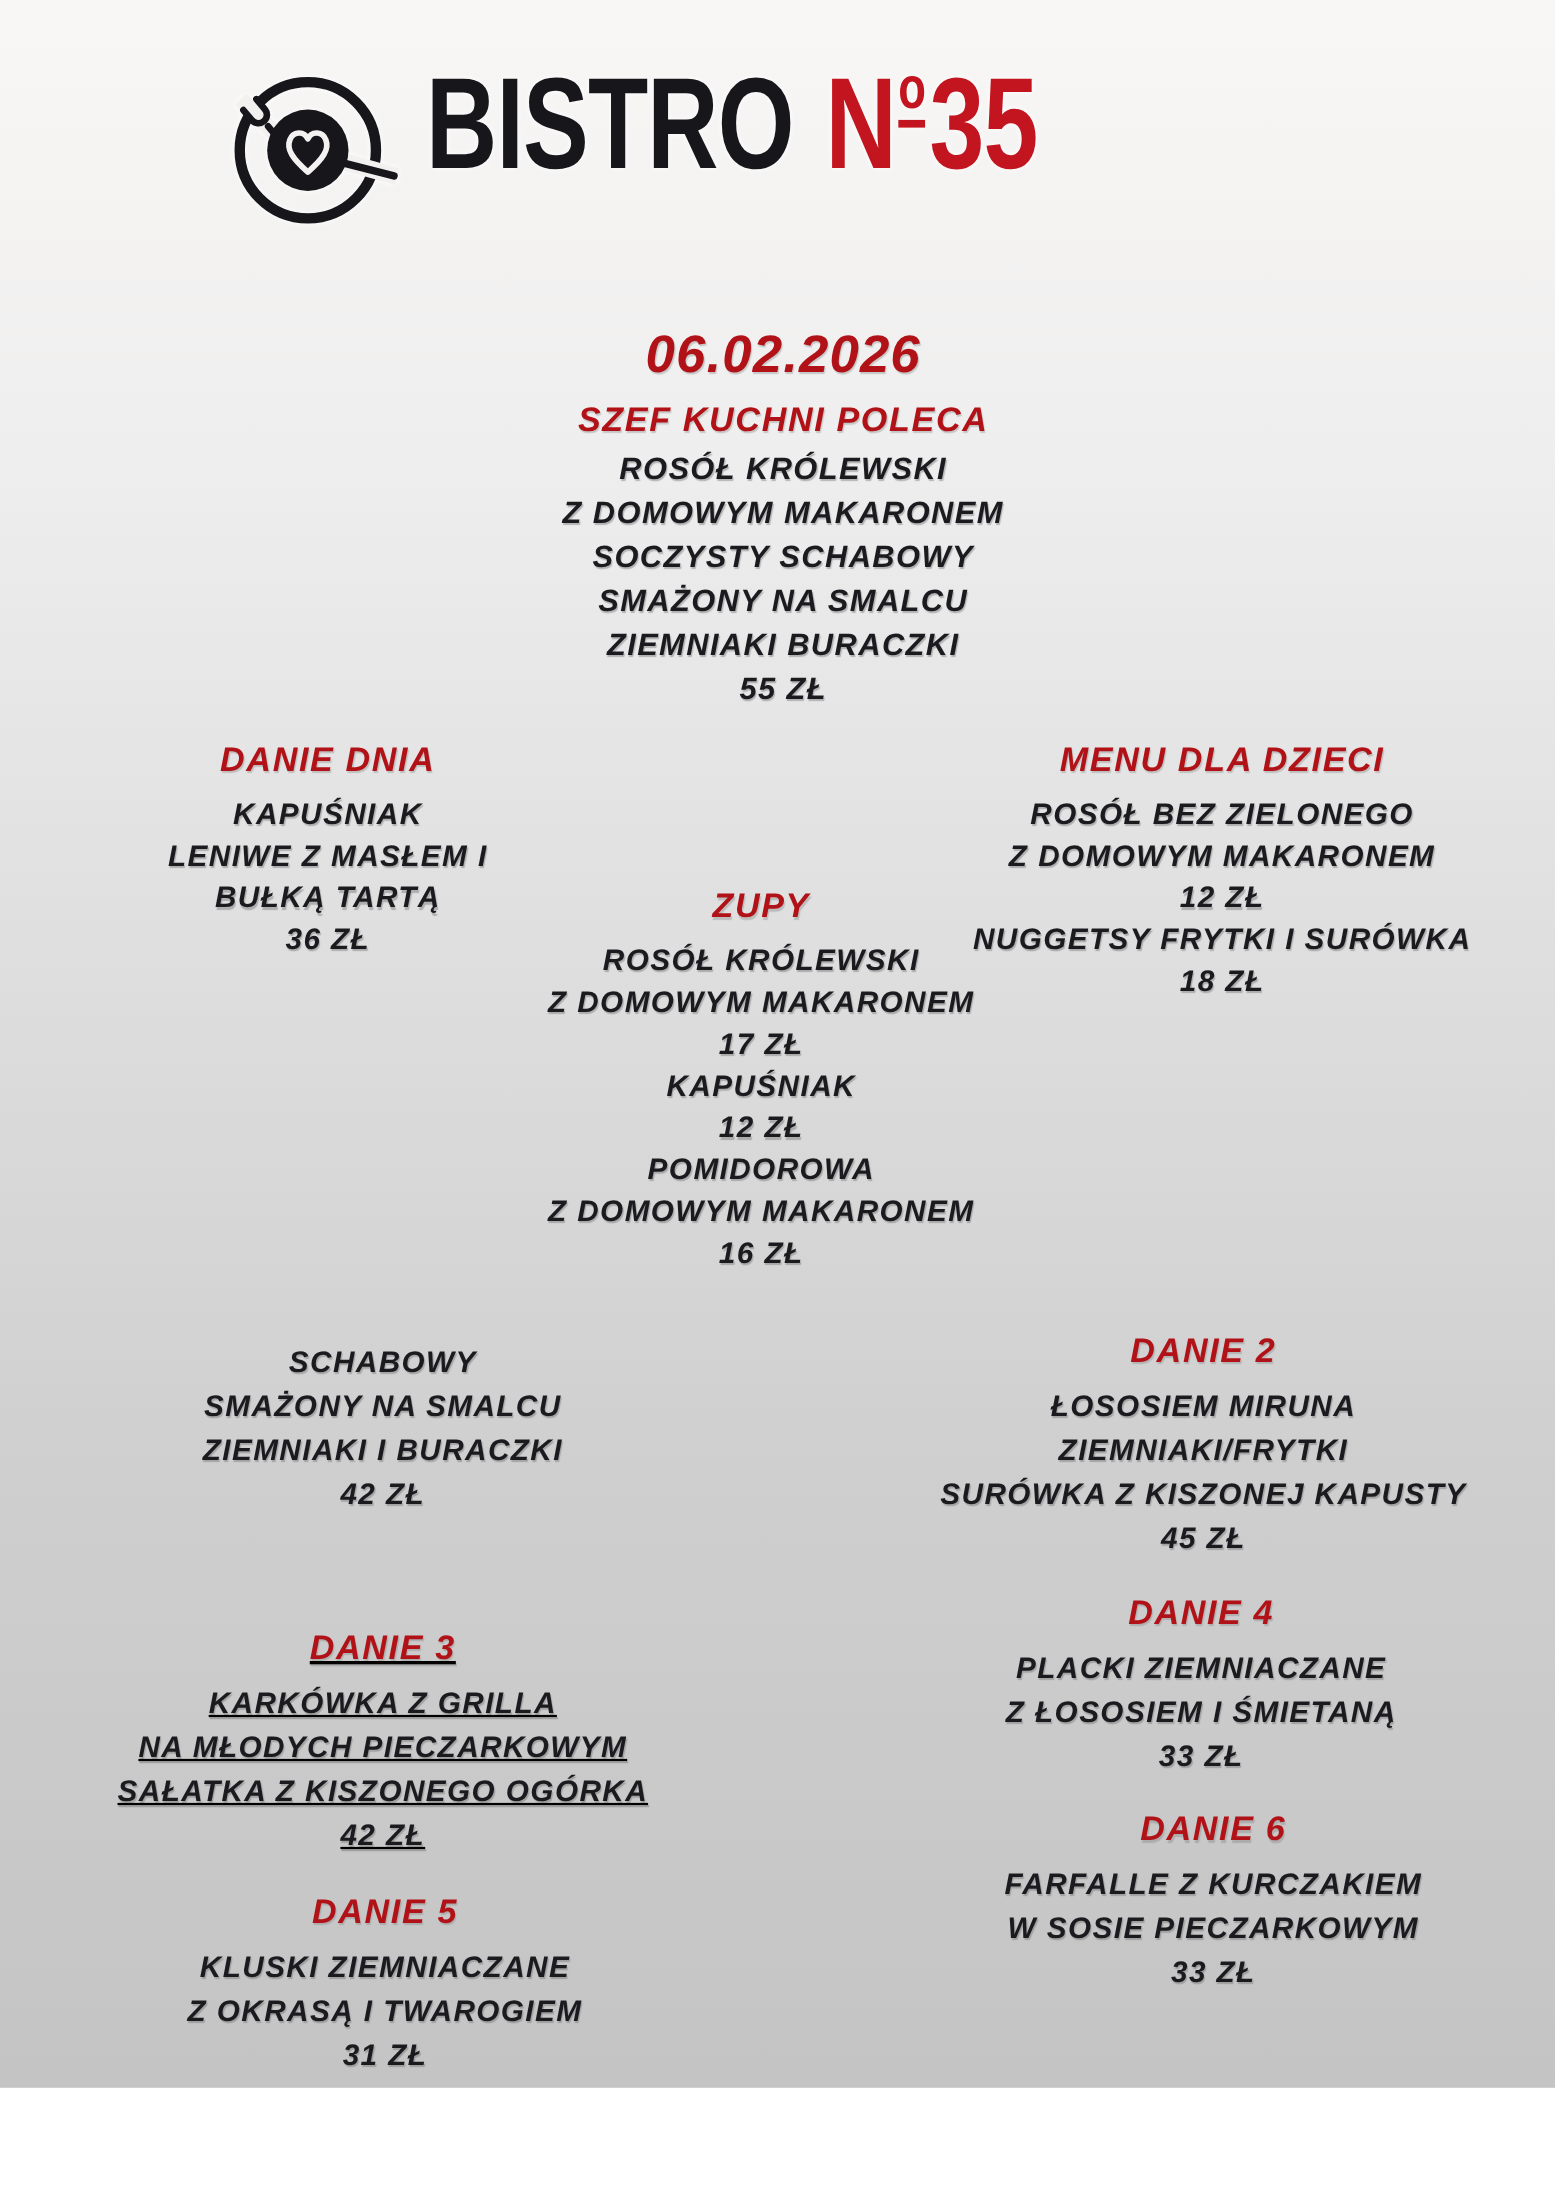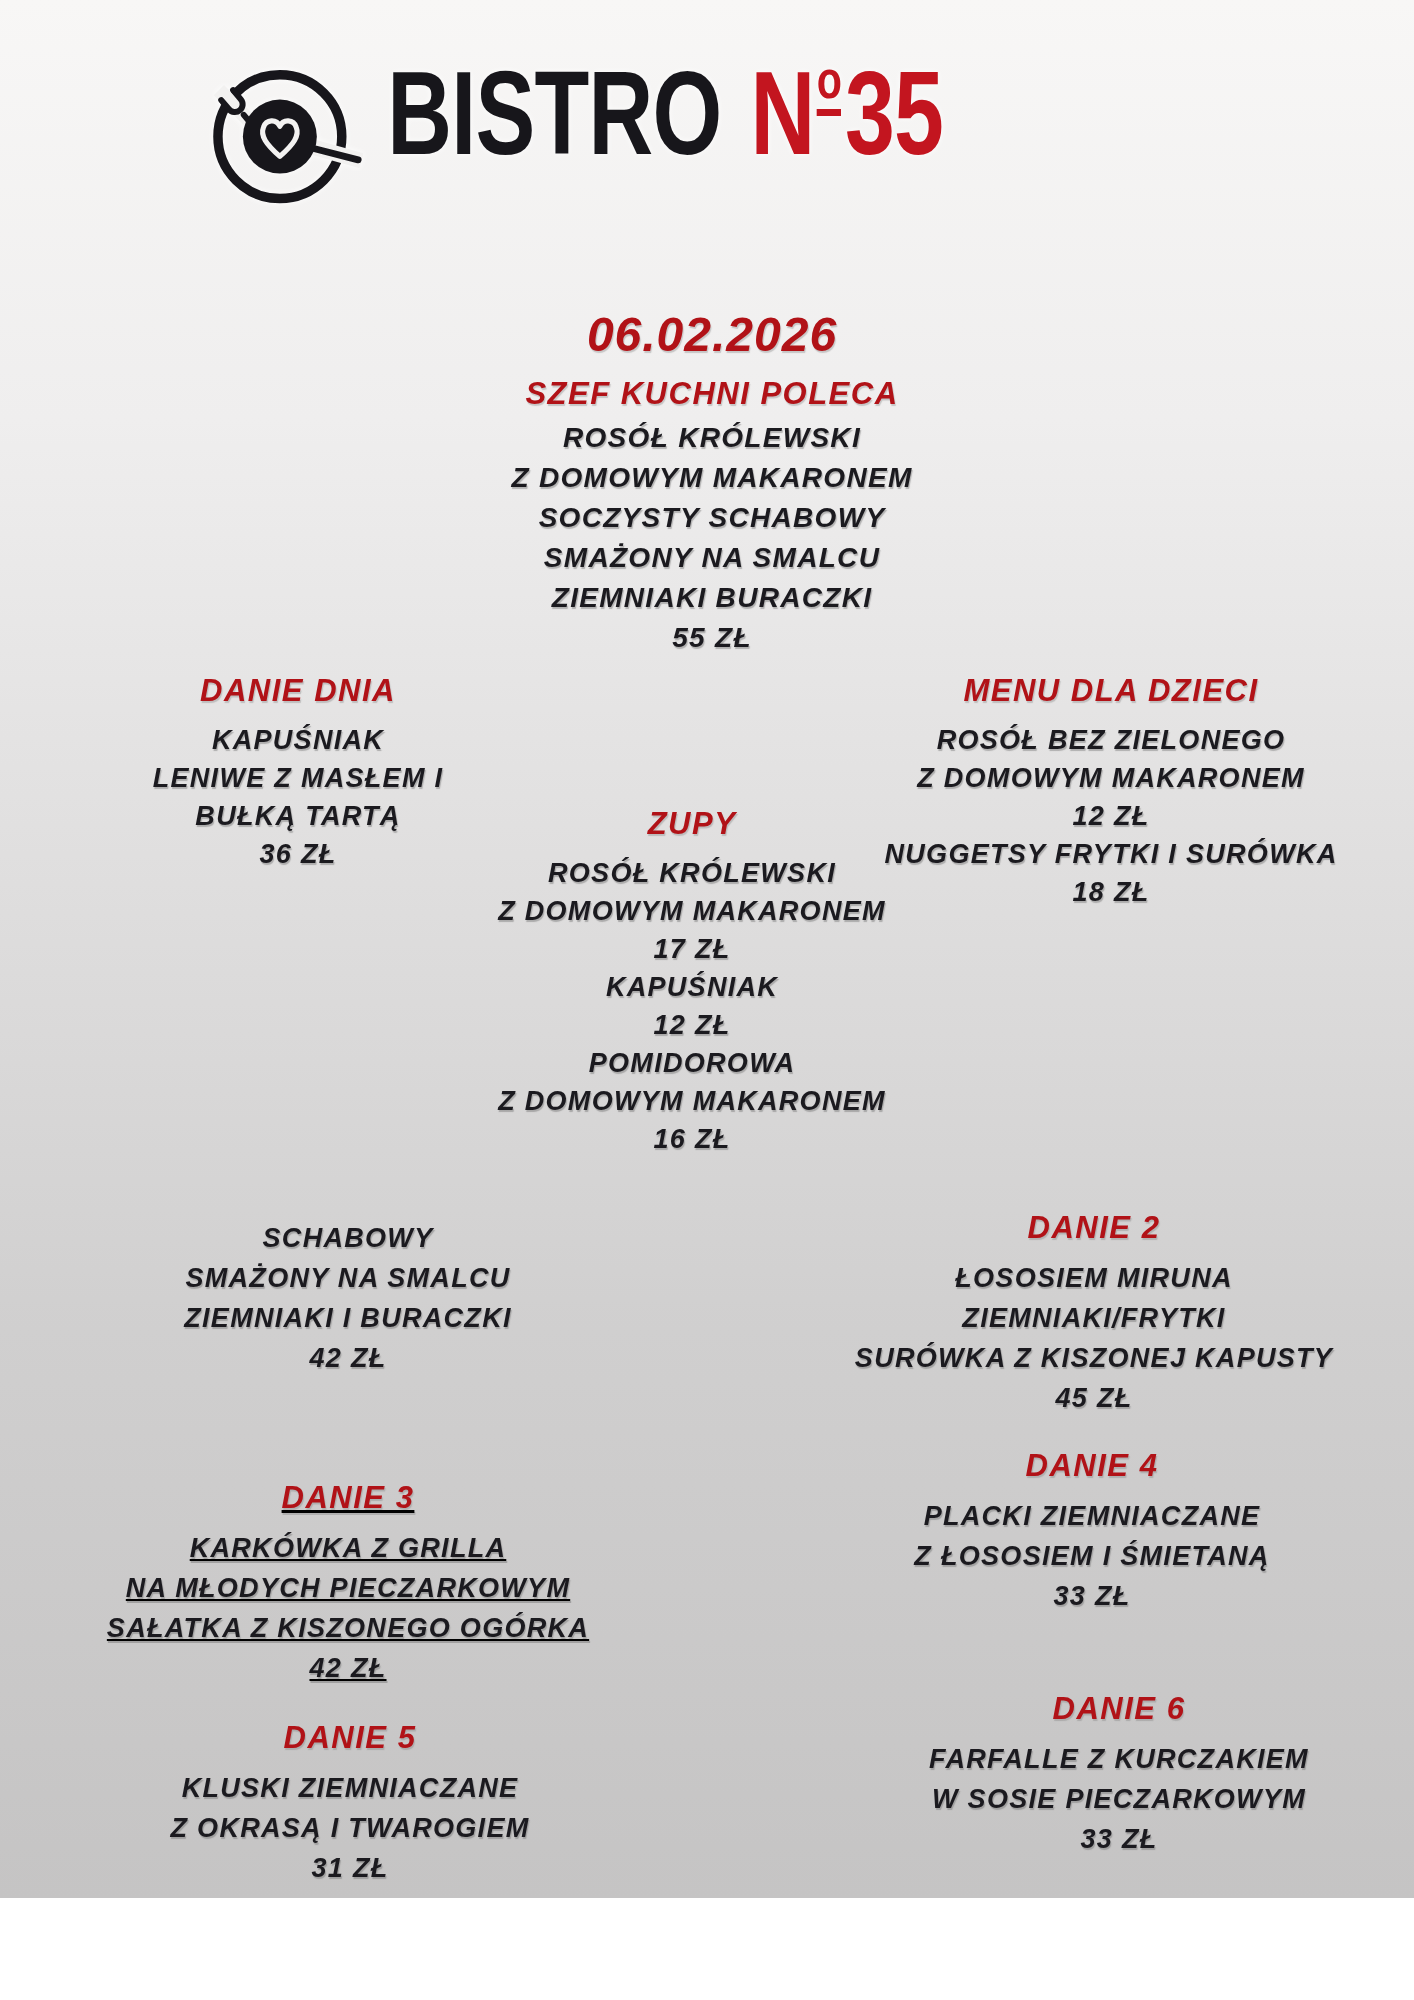--- a/index.html
+++ b/index.html
@@ -35,21 +35,21 @@
     border-bottom:0.13em solid #c3151f; padding-bottom:0.03em;
   }
 
   
   .block {
     position:absolute; text-align:center; transform:translateX(-50%);
     font-style:italic; font-weight:bold; white-space:nowrap;
   }
   .date {
     font-size:48px; line-height:54px; color:#b11217;
-    letter-spacing:1px; margin:12px 0 14px 0;
+    letter-spacing:1px; margin:0 0 14px 0;
     text-shadow:1px 2px 1px rgba(120,120,120,0.35);
   }
   .sec-title {
     font-size:31px; line-height:36px; color:#b11217;
     letter-spacing:1.5px; margin:0 0 12px 0;
     text-shadow:1px 2px 1px rgba(120,120,120,0.35);
   }
   .line {
     font-size:27px; line-height:40px; color:#1b1a1f;
     letter-spacing:1.3px;
@@ -62,21 +62,21 @@
   #danie-dnia  { left:298px;  top:673px;  }
   #menu-dzieci { left:1111px; top:673px;  }
   #zupy        { left:692px;  top:806px;  }
   #zupy .line  { line-height:38px; }
   #danie-dnia .line, #menu-dzieci .line { line-height:38px; }
   #danie-1 { left:348px;  top:1218px; }
   #danie-2 { left:1094px; top:1210px; }
   #danie-3 { left:348px;  top:1480px;text-decoration:underline; }
   #danie-4 { left:1092px; top:1448px; }
   #danie-5 { left:350px;  top:1705px;margin-top:15px; }
-  #danie-6 { left:1103px; top:1691px;margin-left:16px; }
+  #danie-6 { left:1103px; top:1645px; }
 </style>
 </head>
 <body>
 
 <div class="page">
 
   <header class="logo">
     <svg viewBox="0 0 200 200" aria-hidden="true">
 
       <circle cx="103" cy="110" r="72" fill="none" stroke="#17161b" stroke-width="11"></circle>

